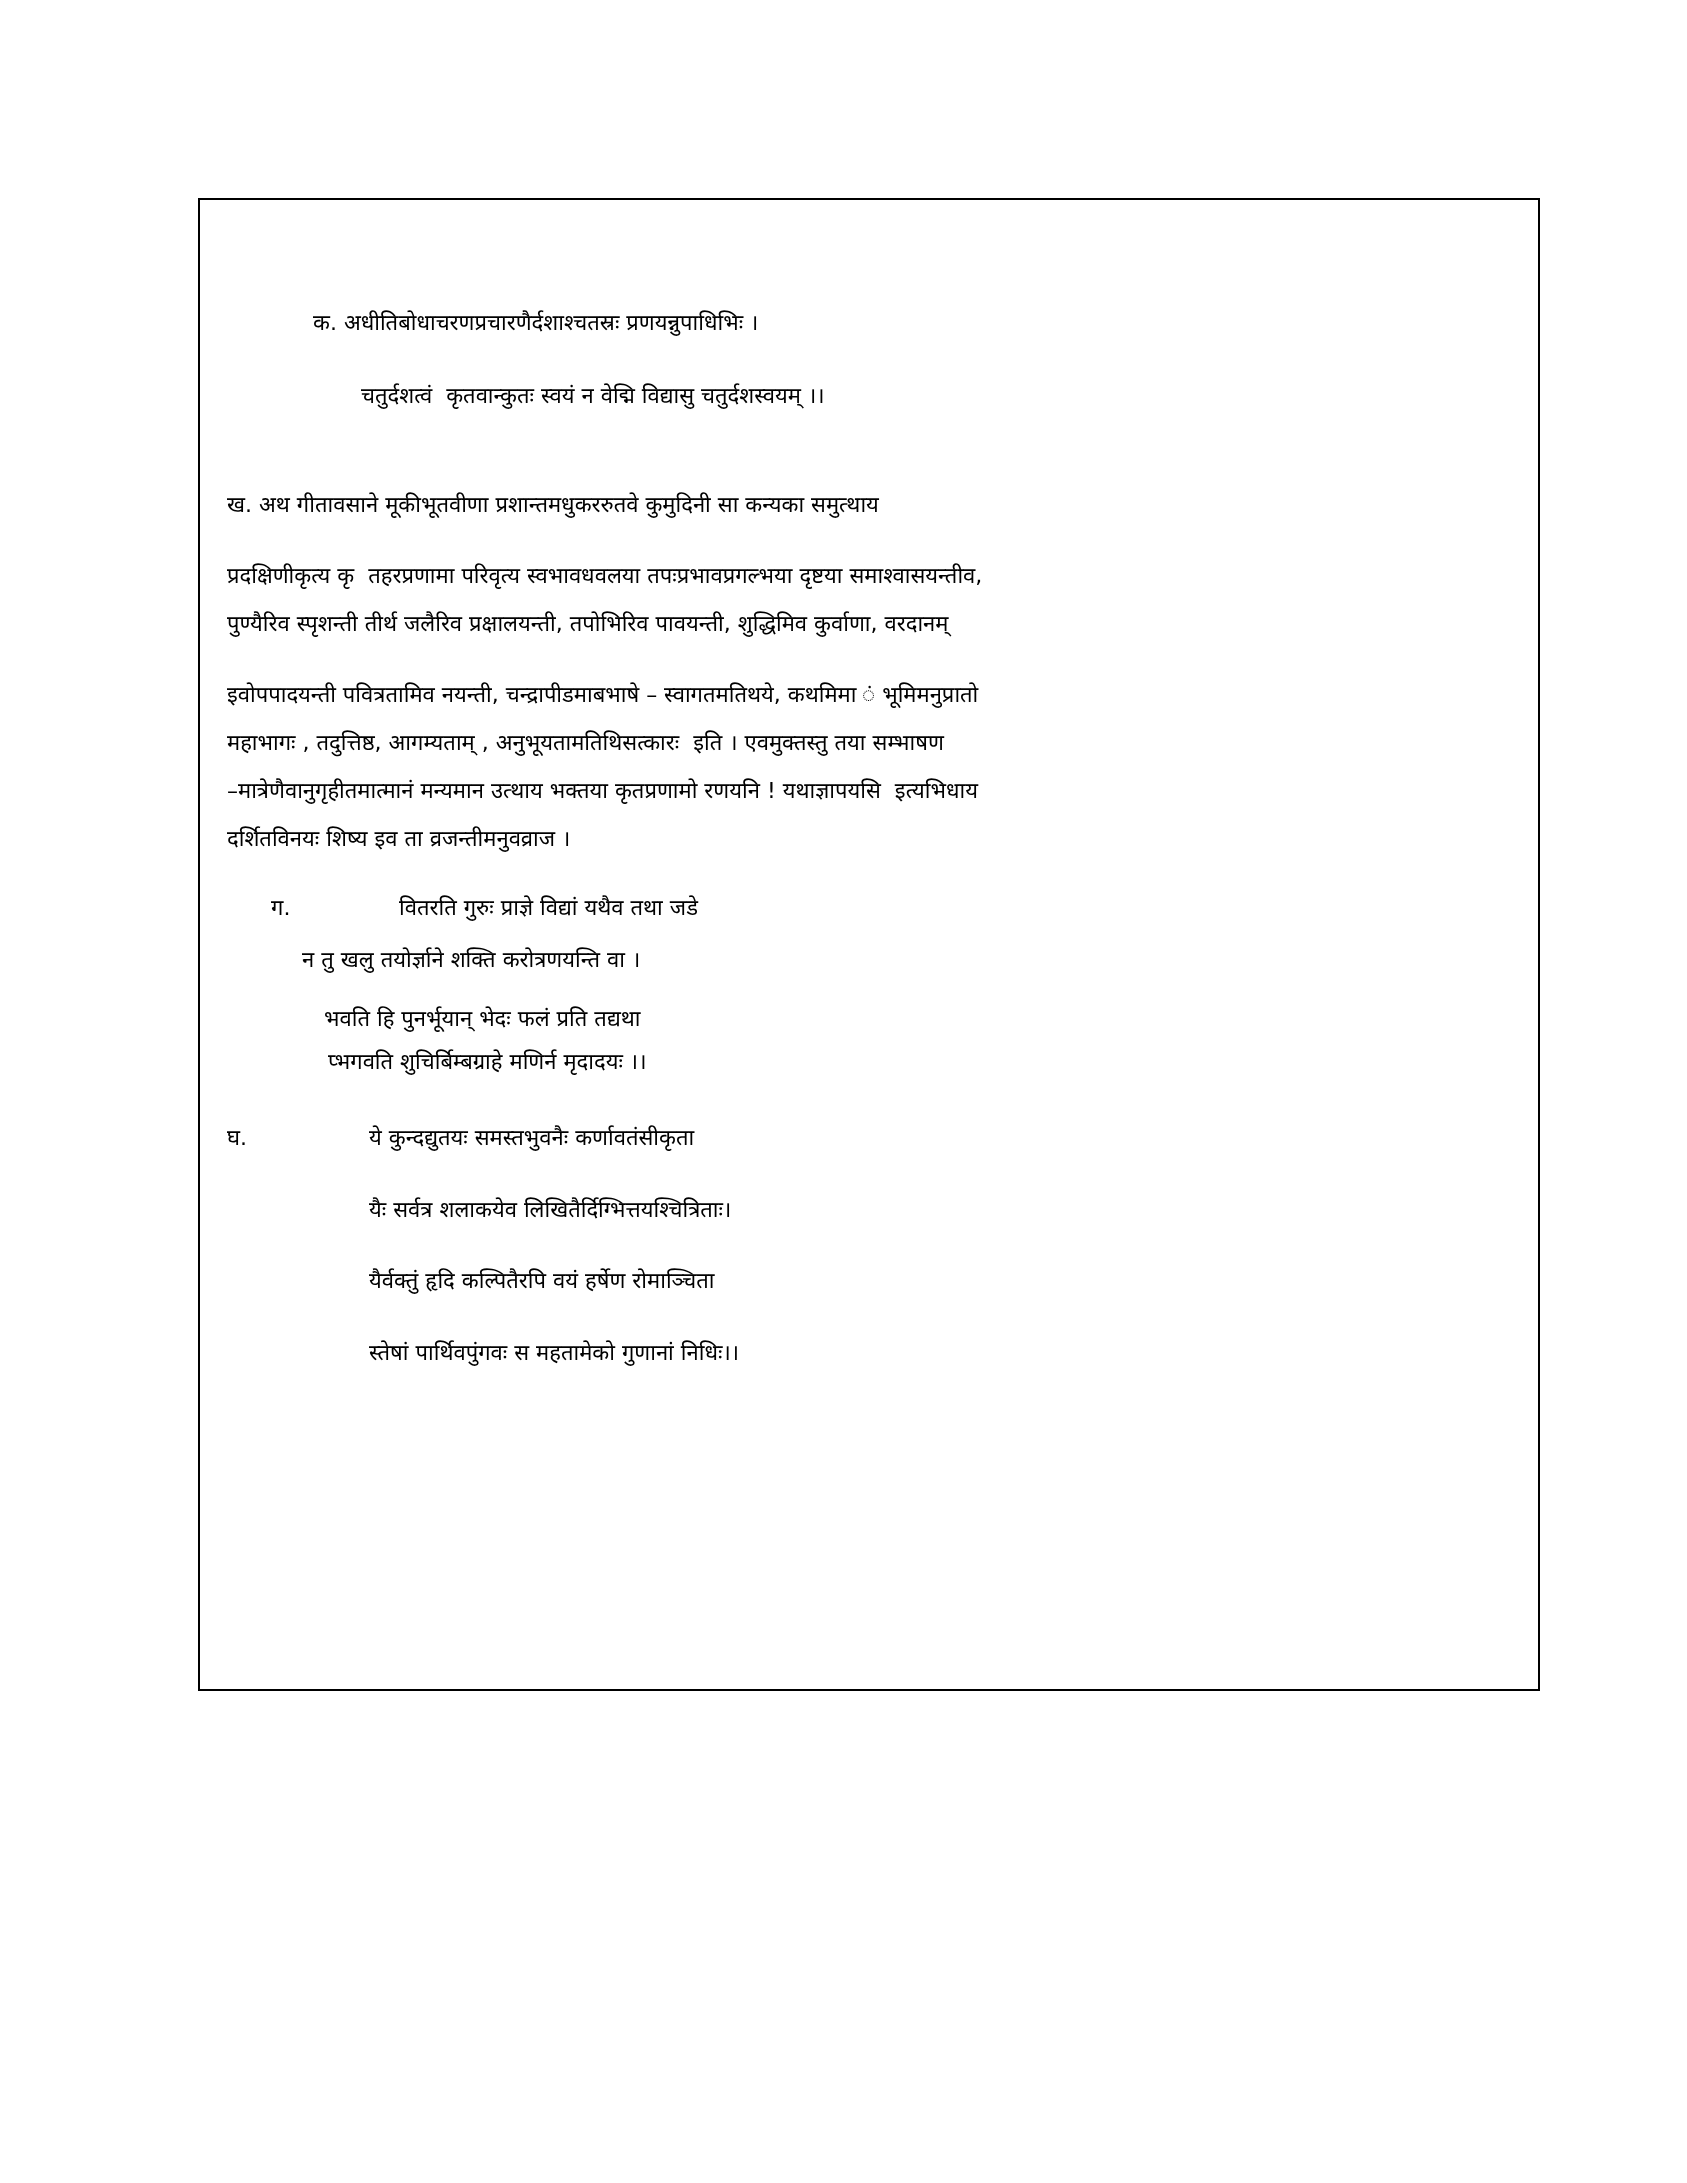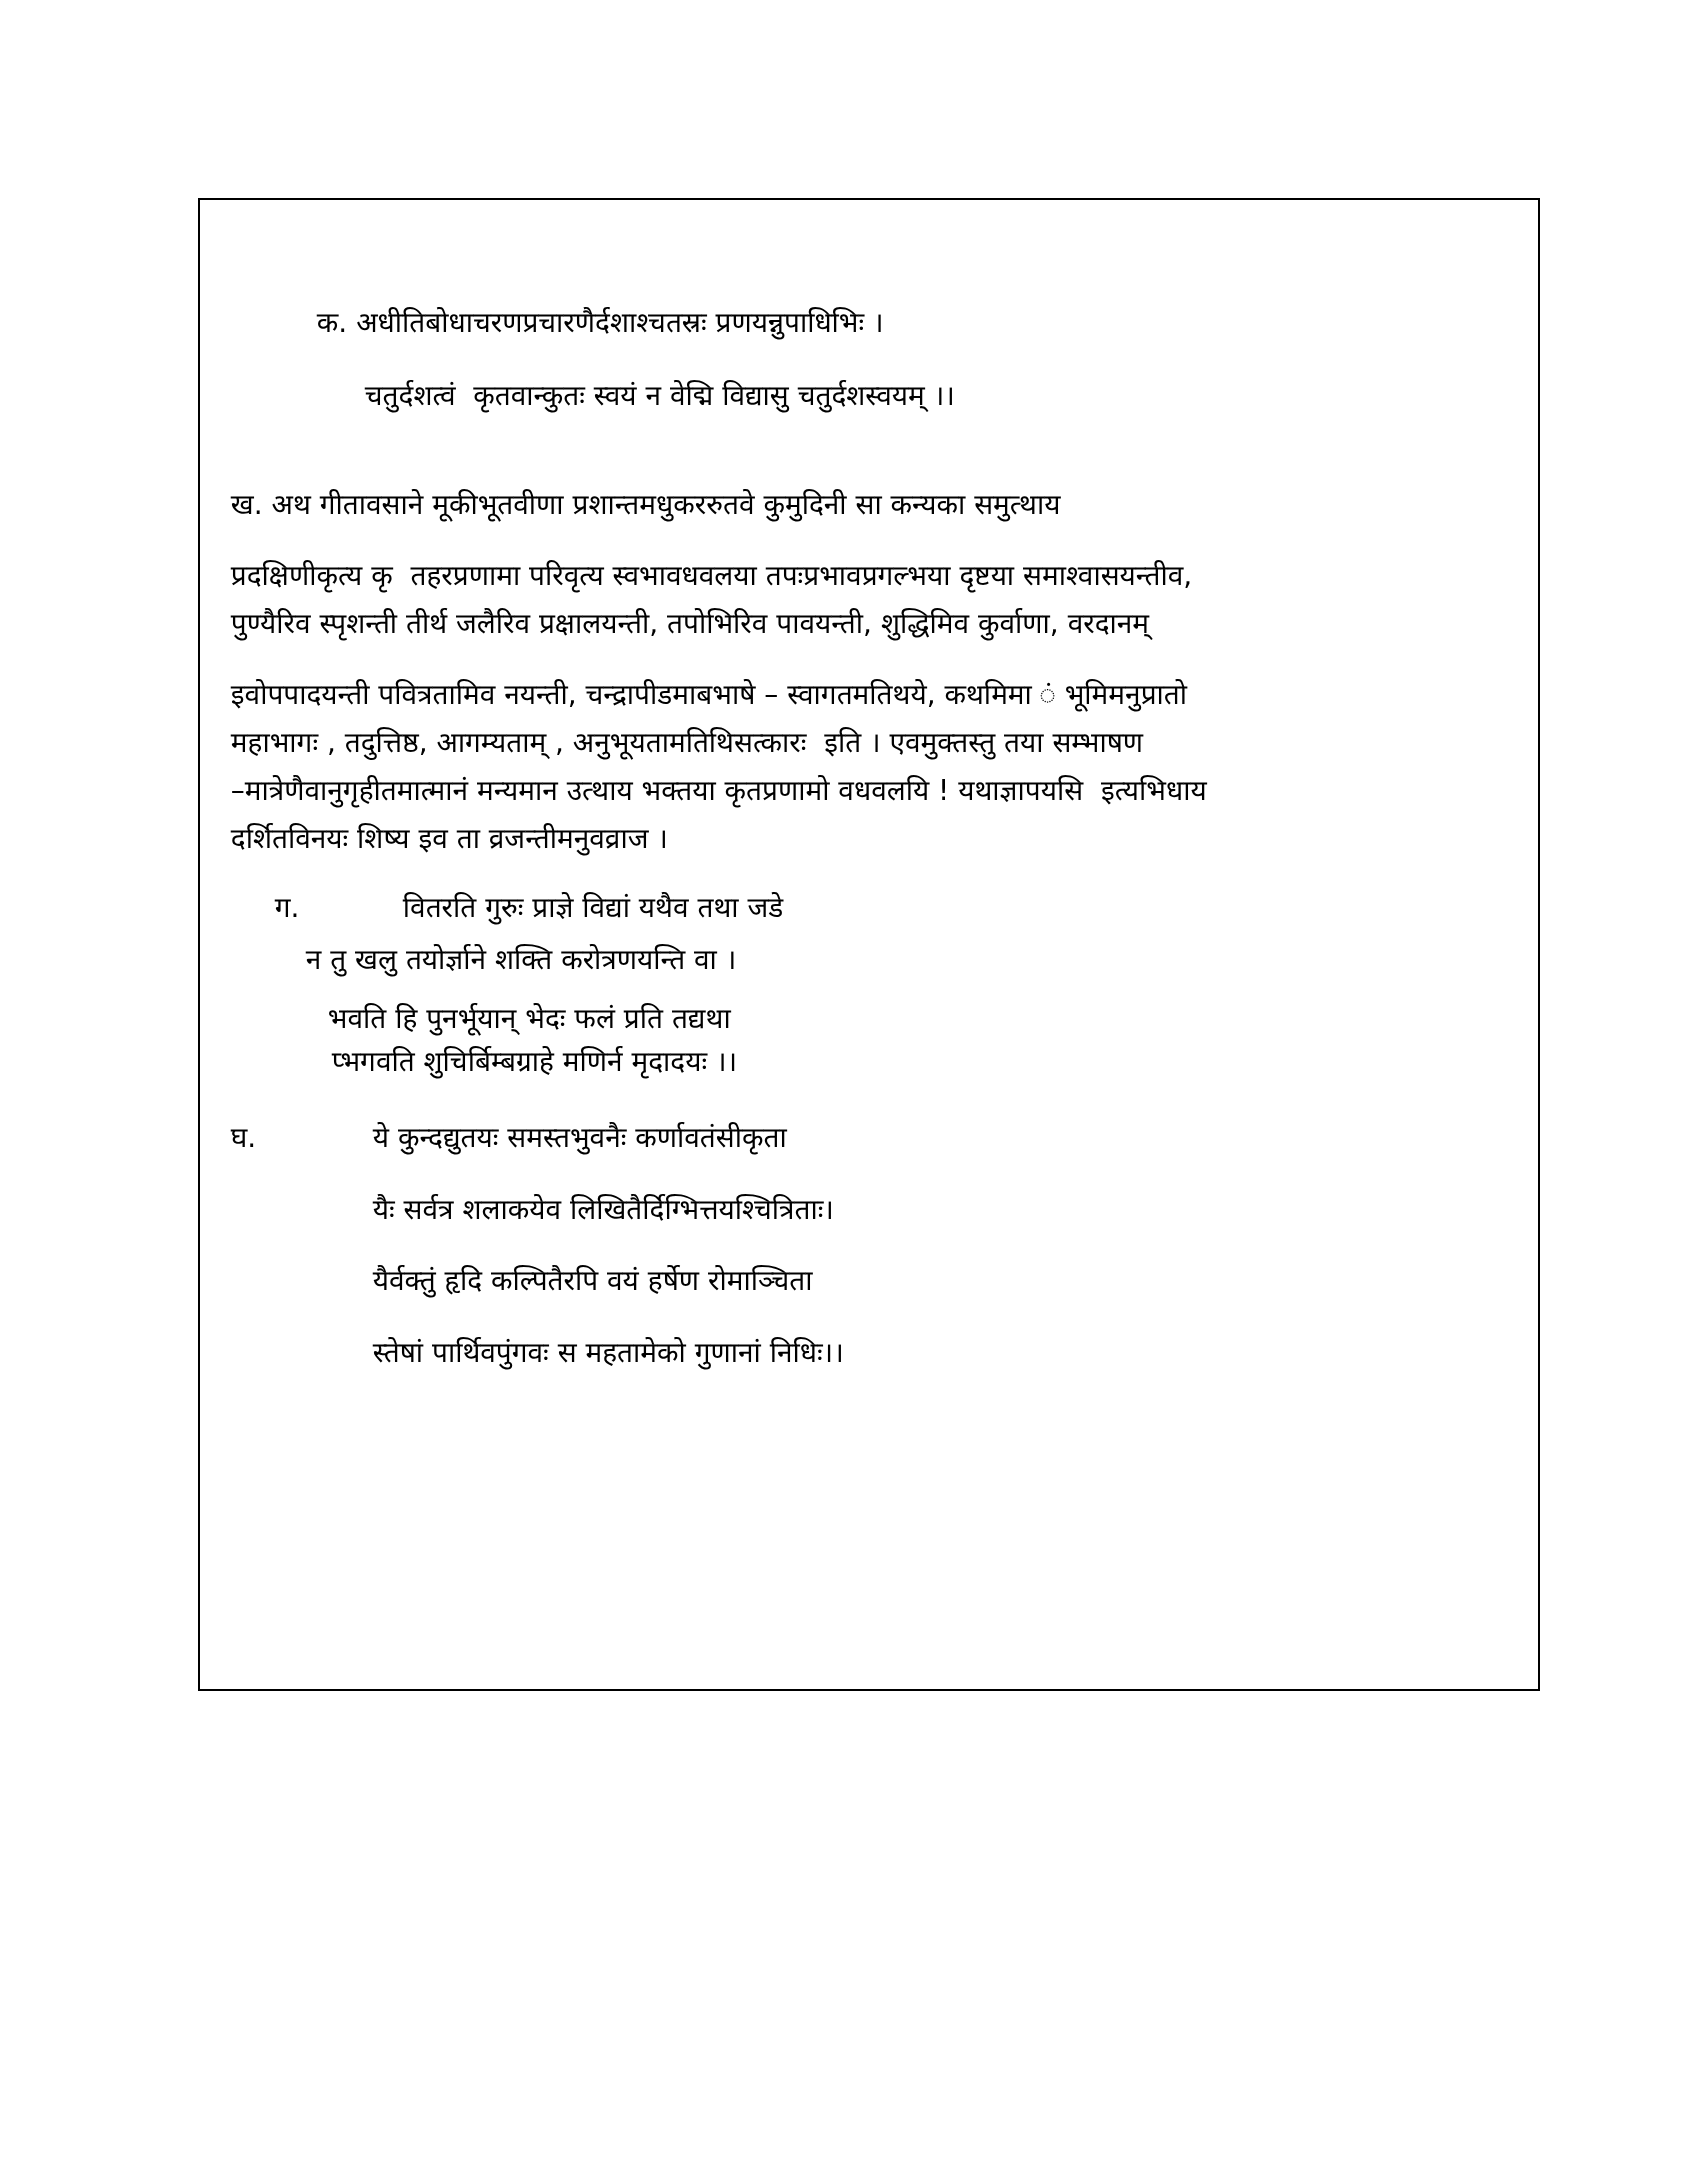--- a/index.html
+++ b/index.html
@@ -1,20 +1,20 @@
 <!DOCTYPE html>
 <html style="font-size:10.6px"><head>
 <meta charset="utf-8">
 <style>
   html, body { margin: 0; padding: 0; background: #ffffff; }
   body { width: 1687px; height: 2183px; position: relative; overflow: hidden;
          font-family: "DejaVu Sans", "Liberation Sans", sans-serif; color: #000; }
   .box { position: absolute; left: 198px; top: 198px; width: 1338px; height: 1489px;
          border: 2px solid #000; box-sizing: content-box; }
-  .line { position: absolute; white-space: pre; font-size: 28px; line-height: 40px;
+  .line { position: absolute; white-space: pre; font-size: 22px; line-height: 40px;
           transform-origin: left top; }
   .label { display: inline-block; }
 </style>
 </head>
 <body>
 
 <div class="box"></div>
 
 <div class="line" style="left:299px; top:263px;">
   <span class="label">क.</span> <span>अधीतिबोधाचरणप्रचारणैर्दशाश्चतस्रः प्रणयन्नुपाधिभिः ।</span>
@@ -32,21 +32,21 @@
 <div class="line" style="left:213px; top:564px;">
   <span>पुण्यैरिव स्पृशन्ती तीर्थ जलैरिव प्रक्षालयन्ती, तपोभिरिव पावयन्ती, शुद्धिमिव कुर्वाणा, वरदानम्</span>
 </div>
 <div class="line" style="left:213px; top:635px;">
   <span>इवोपपादयन्ती पवित्रतामिव नयन्ती, चन्द्रापीडमाबभाषे – स्वागतमतिथये, कथमिमा ं भूमिमनुप्रातो</span>
 </div>
 <div class="line" style="left:213px; top:683px;">
   <span>महाभागः , तदुत्तिष्ठ, आगम्यताम् , अनुभूयतामतिथिसत्कारः  इति । एवमुक्तस्तु तया सम्भाषण</span>
 </div>
 <div class="line" style="left:213px; top:731px;">
-  <span>–मात्रेणैवानुगृहीतमात्मानं मन्यमान उत्थाय भक्तया कृतप्रणामो वधवलयि ! यथाज्ञापयसि  इत्यभिधाय</span>
+  <span>–मात्रेणैवानुगृहीतमात्मानं मन्यमान उत्थाय भक्तया कृतप्रणामो रणयनि ! यथाज्ञापयसि  इत्यभिधाय</span>
 </div>
 <div class="line" style="left:213px; top:779px;">
   <span>दर्शितविनयः शिष्य इव ता व्रजन्तीमनुवव्राज ।</span>
 </div>
 
 <div class="line" style="left:257px; top:848px;">
   <span class="label">ग.</span>
 </div>
 <div class="line" style="left:385px; top:848px;">
   <span>वितरति गुरुः प्राज्ञे विद्यां यथैव तथा जडे</span>

